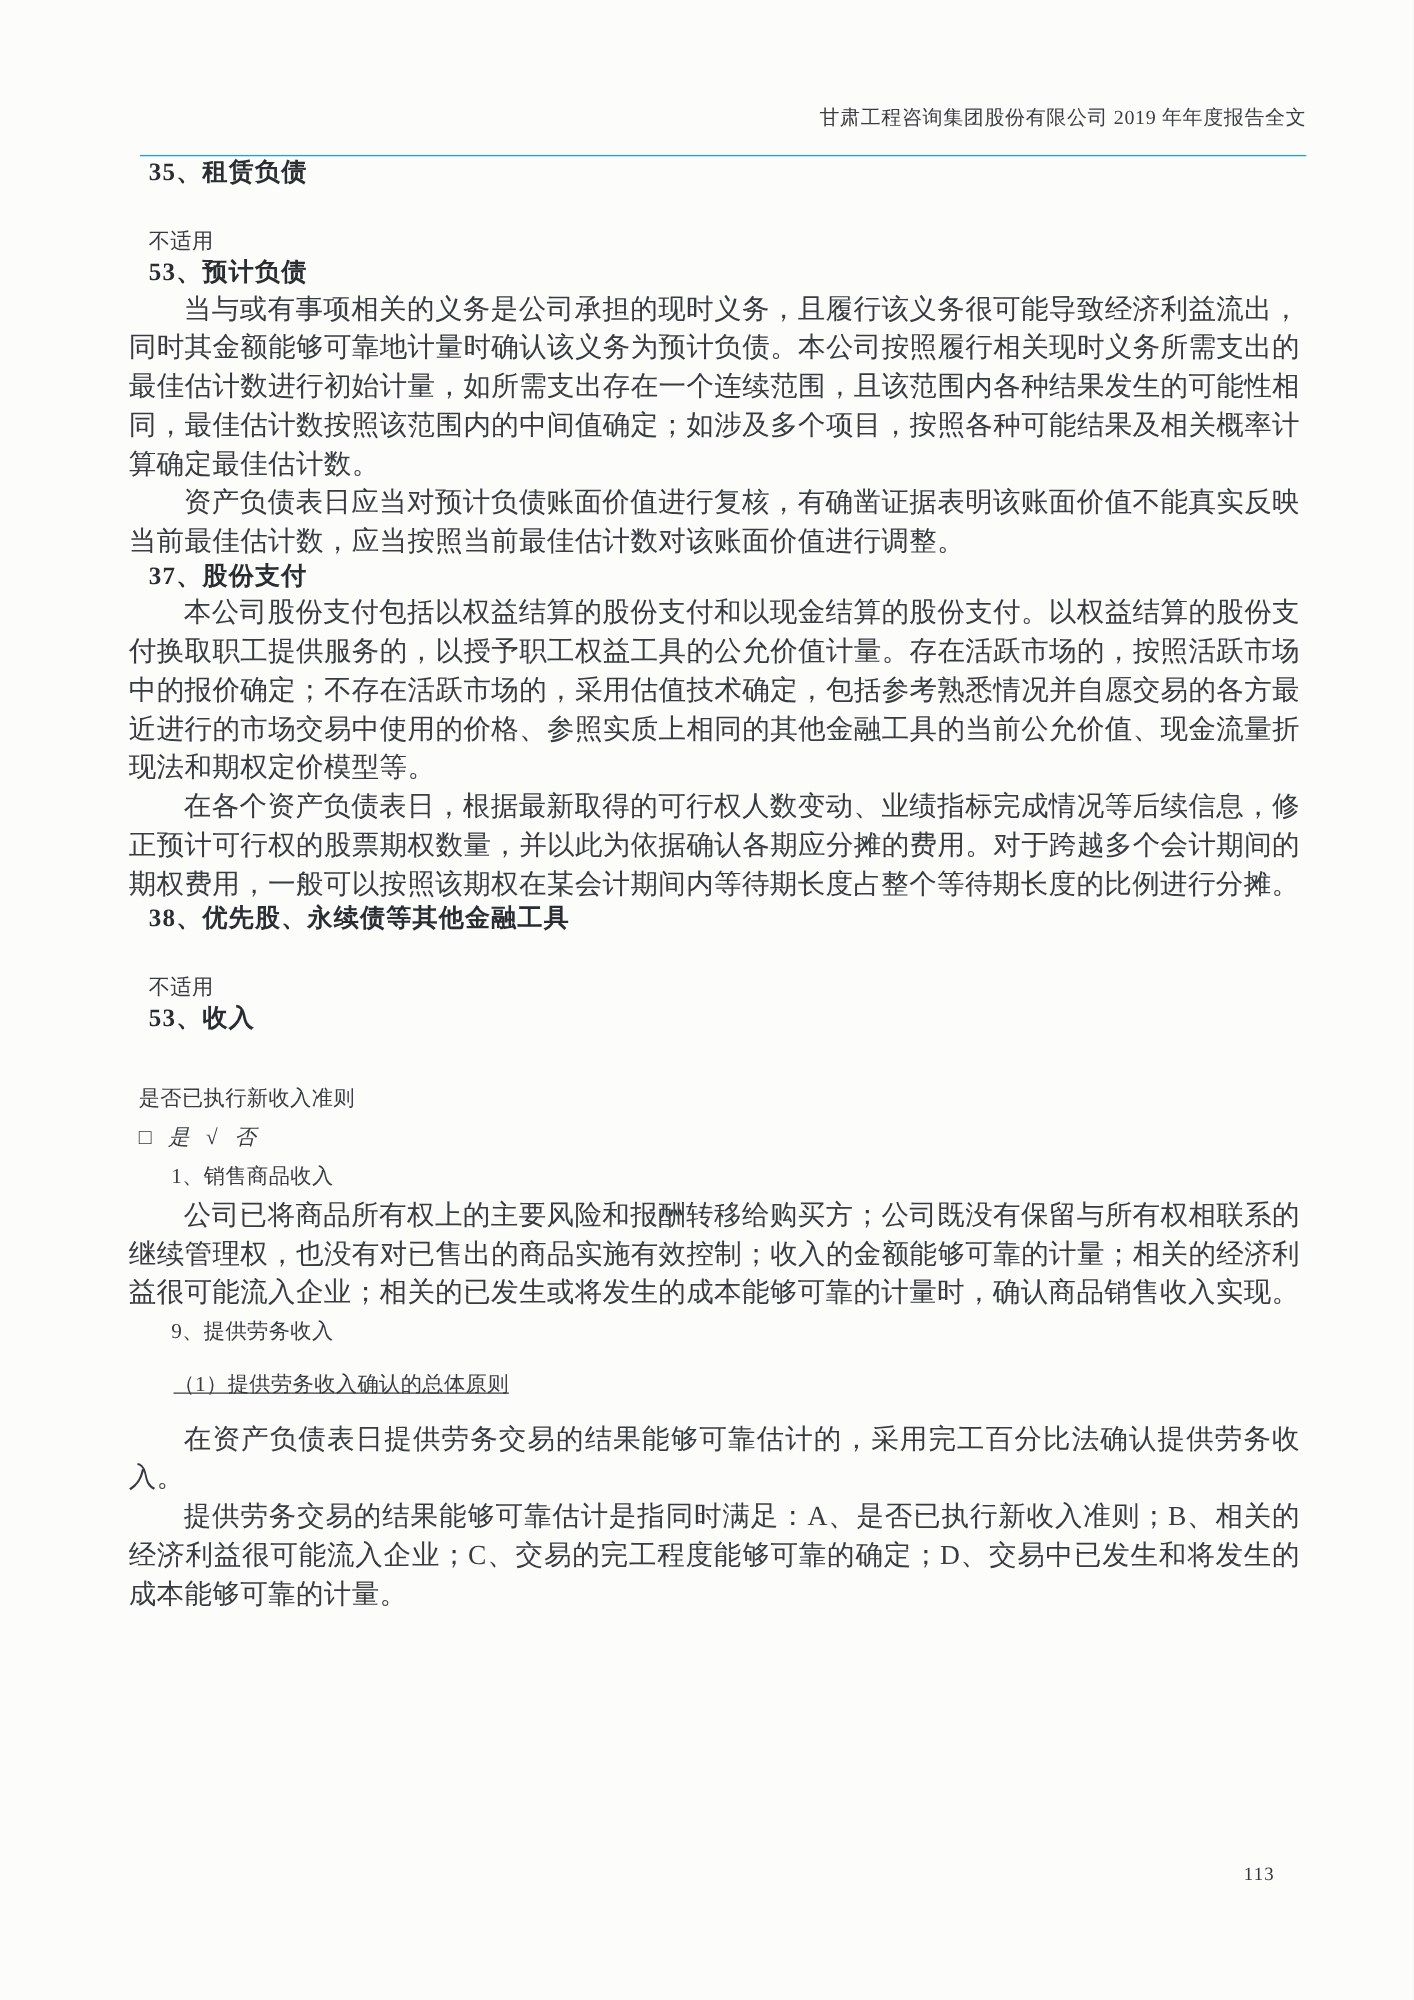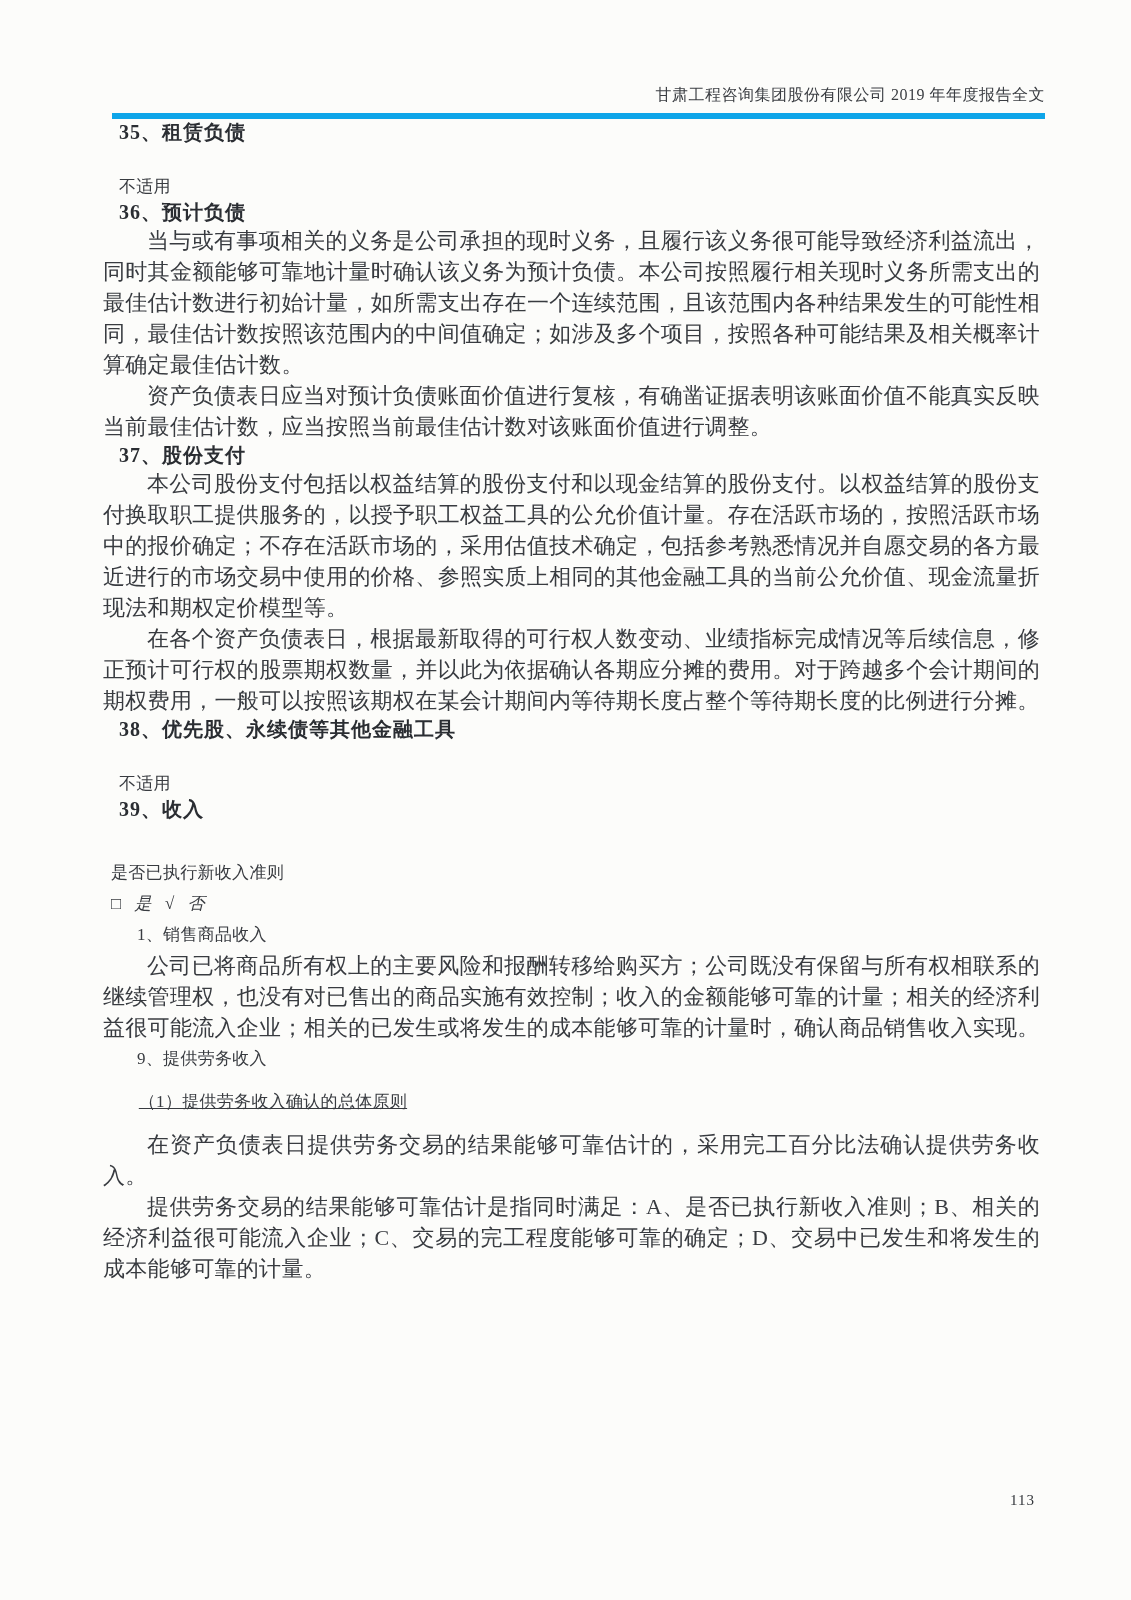--- a/index.html
+++ b/index.html
@@ -12,22 +12,22 @@
     position: relative;
     width: 1131px; height: 1600px;
     background: #fcfcfa;
     overflow: hidden;
     box-sizing: border-box;
   }
   
   .hdr {
     margin: 0 86px 0 112px;
     padding-top: 84px;
-    padding-bottom: 7px;
-    border-bottom: 6px solid #0ea5e9;
+    padding-bottom: 18px;
+    border-bottom: 1px solid #0ea5e9;
   }
   .hdr-title {
     text-align: right;
     font-size: 16px;
     line-height: 22px;
     color: #3a3d42;
     letter-spacing: 0.5px;
   }
   
   .content {
@@ -98,52 +98,52 @@
   .mt-h37 { margin-top: 55px; }
   .mt-p37 { margin-top: 31px; }
   .mt-h38 { margin-top: 49px; }
   .mt-na38 { margin-top: 30px; }
   .mt-h39 { margin-top: 34px; }
   .mt-q39 { margin-top: 35px; }
   
   .pageno {
     position: absolute;
     top: 1492px;
-    right: 96px;
+    right: 111px;
     font-size: 15px;
     color: #33363b;
     letter-spacing: 1px;
   }
 </style>
 </head>
 <body>
 
 <div class="page">
 
   <div class="hdr">
     <div class="hdr-title">甘肃工程咨询集团股份有限公司 2019 年年度报告全文</div>
   </div>
 
   <div class="content">
 
     <h2 class="sec mt-h35">35、租赁负债</h2>
     <p class="na mt-na35">不适用</p>
 
-    <h2 class="sec mt-h36">36、预计负债</h2>
+    <h2 class="sec mt-h36">53、预计负债</h2>
     <p class="para mt-p36">当与或有事项相关的义务是公司承担的现时义务，且履行该义务很可能导致经济利益流出，同时其金额能够可靠地计量时确认该义务为预计负债。本公司按照履行相关现时义务所需支出的最佳估计数进行初始计量，如所需支出存在一个连续范围，且该范围内各种结果发生的可能性相同，最佳估计数按照该范围内的中间值确定；如涉及多个项目，按照各种可能结果及相关概率计算确定最佳估计数。</p>
     <p class="para">资产负债表日应当对预计负债账面价值进行复核，有确凿证据表明该账面价值不能真实反映当前最佳估计数，应当按照当前最佳估计数对该账面价值进行调整。</p>
 
     <h2 class="sec mt-h37">37、股份支付</h2>
     <p class="para mt-p37">本公司股份支付包括以权益结算的股份支付和以现金结算的股份支付。以权益结算的股份支付换取职工提供服务的，以授予职工权益工具的公允价值计量。存在活跃市场的，按照活跃市场中的报价确定；不存在活跃市场的，采用估值技术确定，包括参考熟悉情况并自愿交易的各方最近进行的市场交易中使用的价格、参照实质上相同的其他金融工具的当前公允价值、现金流量折现法和期权定价模型等。</p>
     <p class="para">在各个资产负债表日，根据最新取得的可行权人数变动、业绩指标完成情况等后续信息，修正预计可行权的股票期权数量，并以此为依据确认各期应分摊的费用。对于跨越多个会计期间的期权费用，一般可以按照该期权在某会计期间内等待期长度占整个等待期长度的比例进行分摊。</p>
 
     <h2 class="sec mt-h38">38、优先股、永续债等其他金融工具</h2>
     <p class="na mt-na38">不适用</p>
 
-    <h2 class="sec mt-h39">39、收入</h2>
+    <h2 class="sec mt-h39">53、收入</h2>
     <p class="qline mt-q39">是否已执行新收入准则</p>
 
     <div class="checkline">
       <span class="seg">□</span><span class="seg">是</span><span class="seg">√</span><span class="seg">否</span>
     </div>
 
     <p class="item-title">1、销售商品收入</p>
     <p class="para">公司已将商品所有权上的主要风险和报酬转移给购买方；公司既没有保留与所有权相联系的继续管理权，也没有对已售出的商品实施有效控制；收入的金额能够可靠的计量；相关的经济利益很可能流入企业；相关的已发生或将发生的成本能够可靠的计量时，确认商品销售收入实现。</p>
 
     <p class="item-title">9、提供劳务收入</p>

